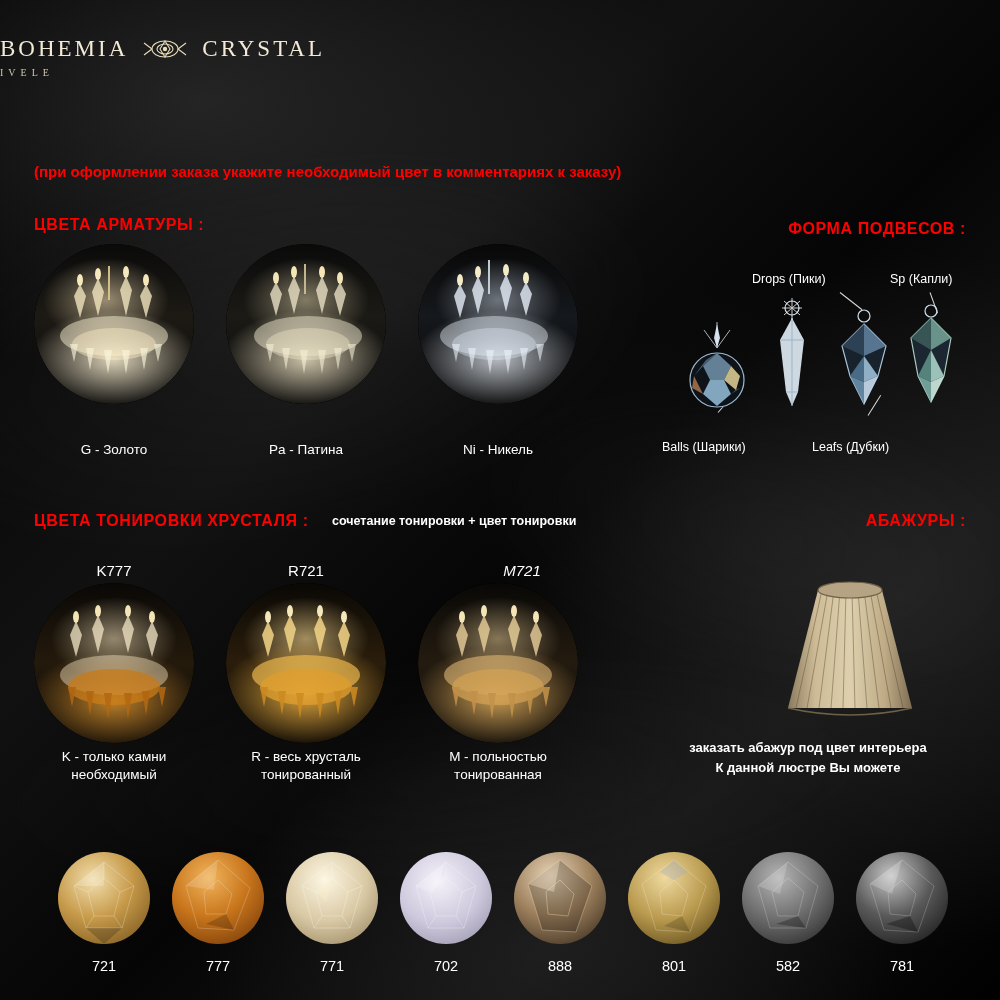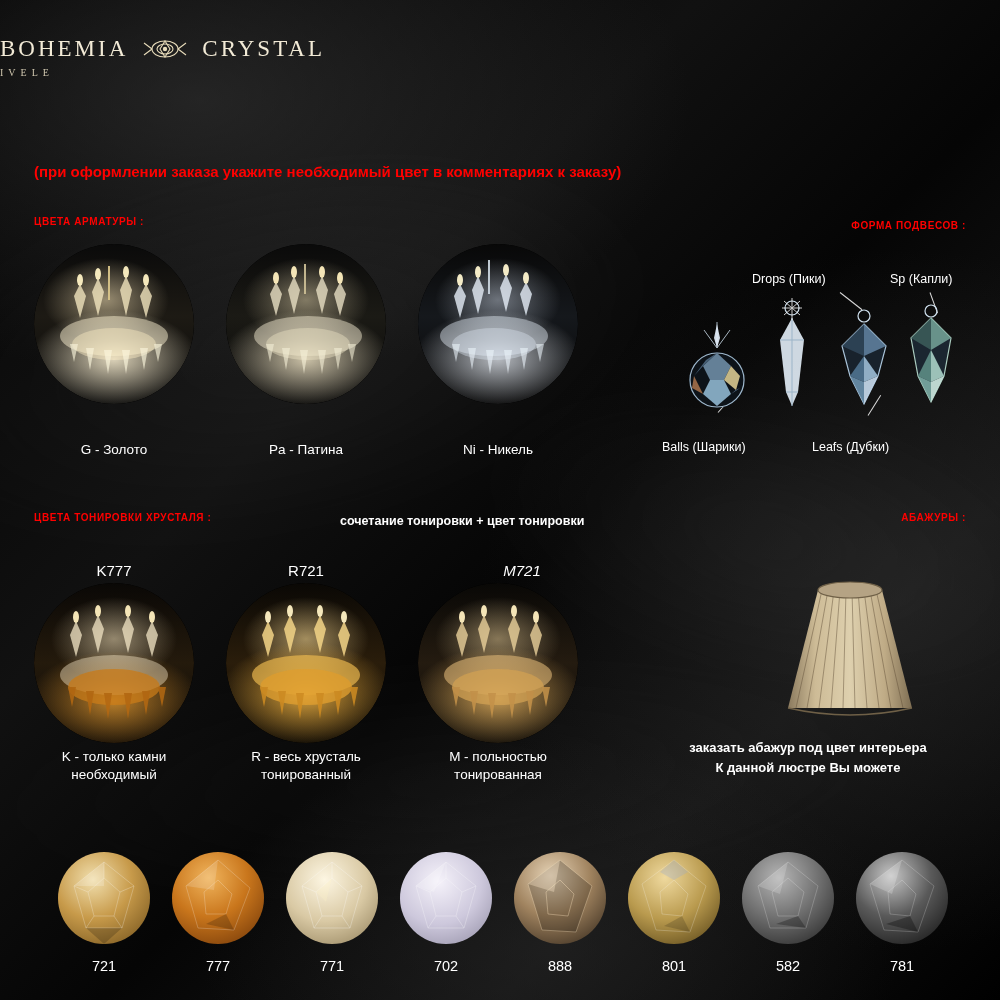--- a/index.html
+++ b/index.html
@@ -85,21 +85,21 @@
   .subline {
     position: absolute;
     top: 163px;
     left: 34px;
     font-size: 15px;
     font-weight: bold;
     color: #ff0000;
   }
   .sec-title {
     position: absolute;
-    font-size: 10px;
+    font-size: 16px;
     font-weight: bold;
     color: #ff0000;
     letter-spacing: .6px;
   }
   .sec-note {
     position: absolute;
     font-size: 12.5px;
     font-weight: bold;
     color: #ffffff;
   }
@@ -388,21 +388,21 @@
           <polygon points="35,48 48,74 35,80" fill="#a8cfc4"></polygon>
           <polygon points="35,48 22,74 35,80" fill="#5c8a83"></polygon>
           <polygon points="35,80 48,74 35,100" fill="#cbe6dd"></polygon>
           <polygon points="35,80 22,74 35,100" fill="#79a8a0"></polygon>
         </g>
       </g>
     </svg>
   </div>
 
   <div class="sec-title" style="left:34px; top:512px;">ЦВЕТА  ТОНИРОВКИ  ХРУСТАЛЯ :</div>
-  <div class="sec-note" style="left:332px; top:514px;margin-left:8px;">сочетание тонировки + цвет тонировки</div>
+  <div class="sec-note" style="left:332px; top:514px;">сочетание тонировки + цвет тонировки</div>
 
   <div class="cap-code" style="left:34px; top:562px; width:160px;">K777</div>
   <div class="circle" style="left:34px; top:583px; width:160px; height:160px;">
     <div class="chandelier" style="background:
         radial-gradient(ellipse 120px 70px at 50% 74%, rgba(214,146,48,.85), rgba(0,0,0,0) 72%),
         radial-gradient(ellipse 90px 60px at 50% 35%, rgba(245,228,190,.55), rgba(0,0,0,0) 70%),
         linear-gradient(180deg,#0a0806 0%,#241a0c 50%,#060403 100%);">
       <svg width="160" height="160" viewBox="0 0 160 160">
         <g opacity=".95">
           <g fill="#f0e4c4" opacity=".8">

